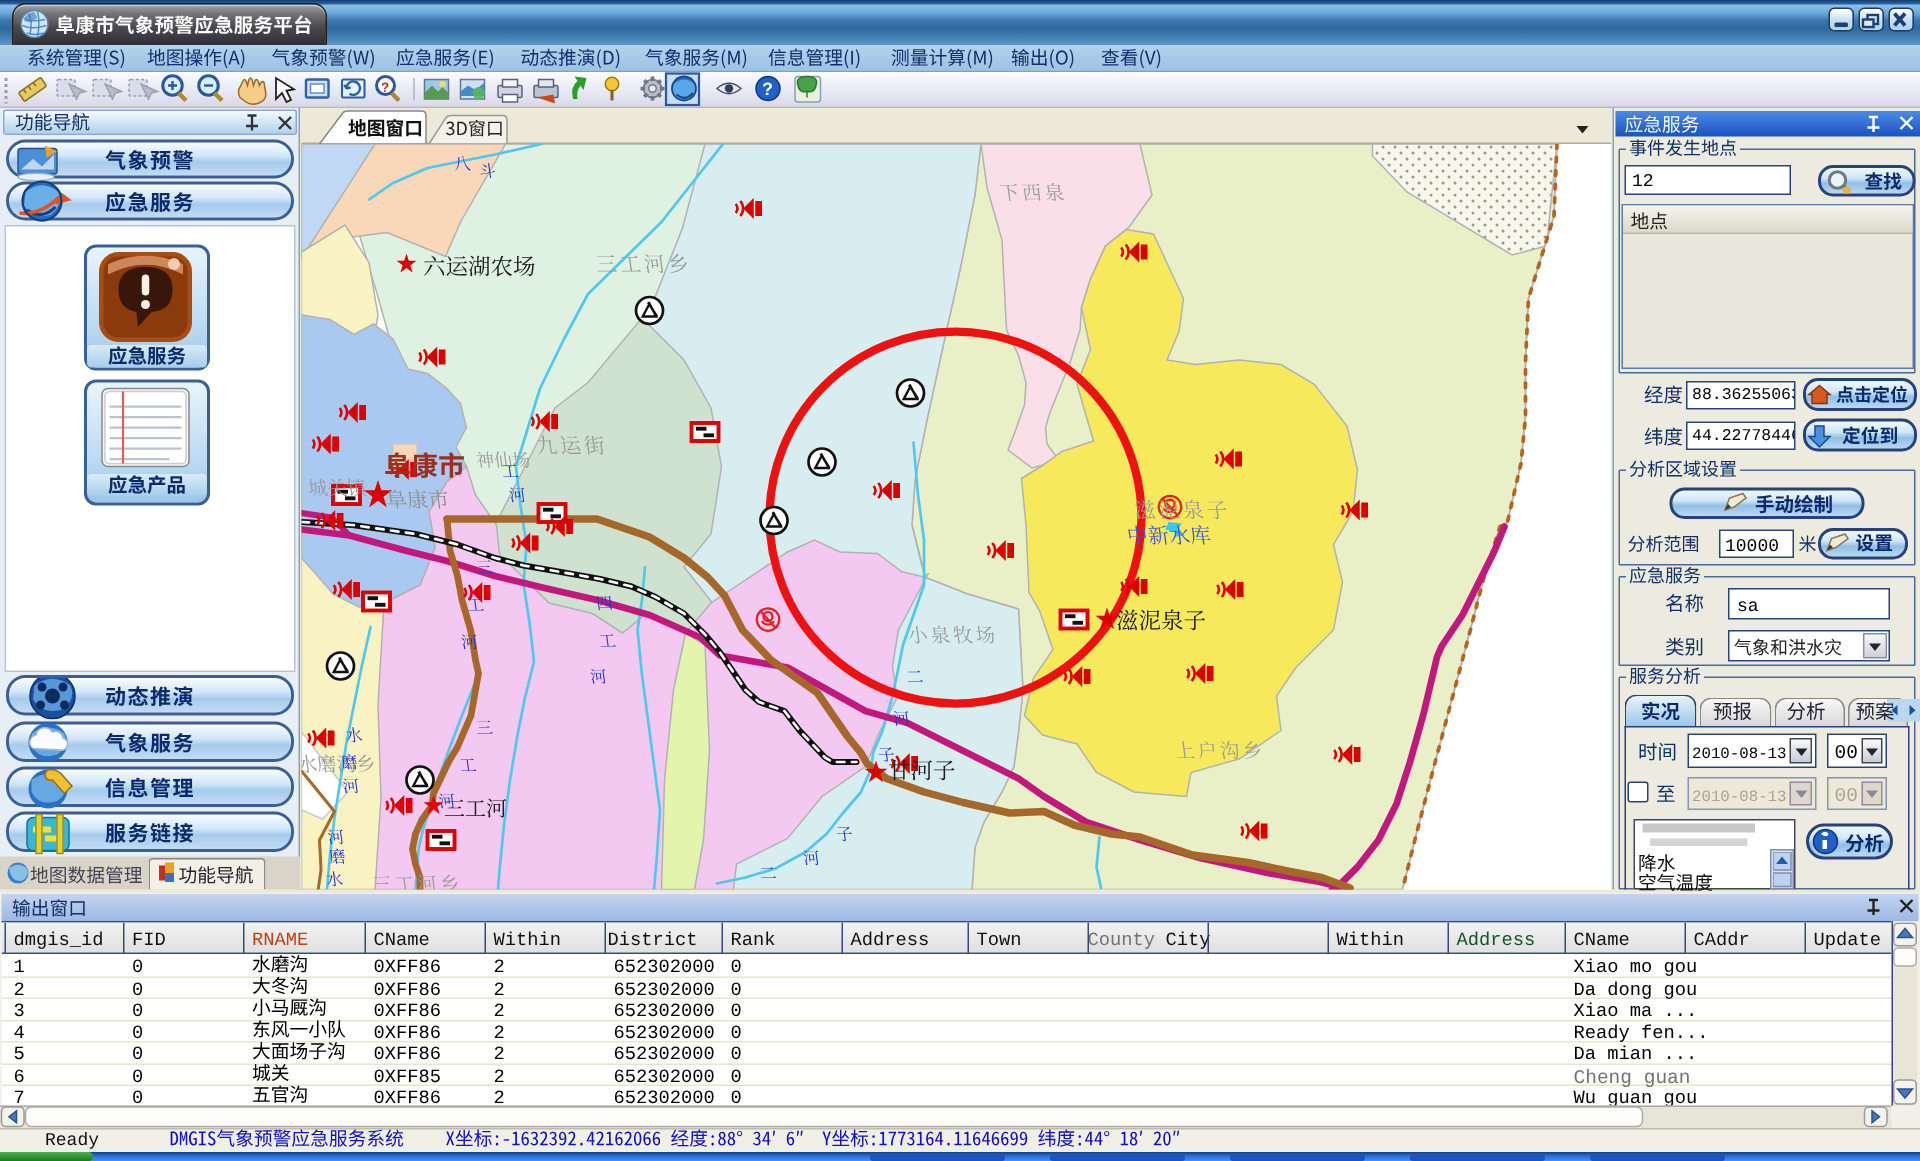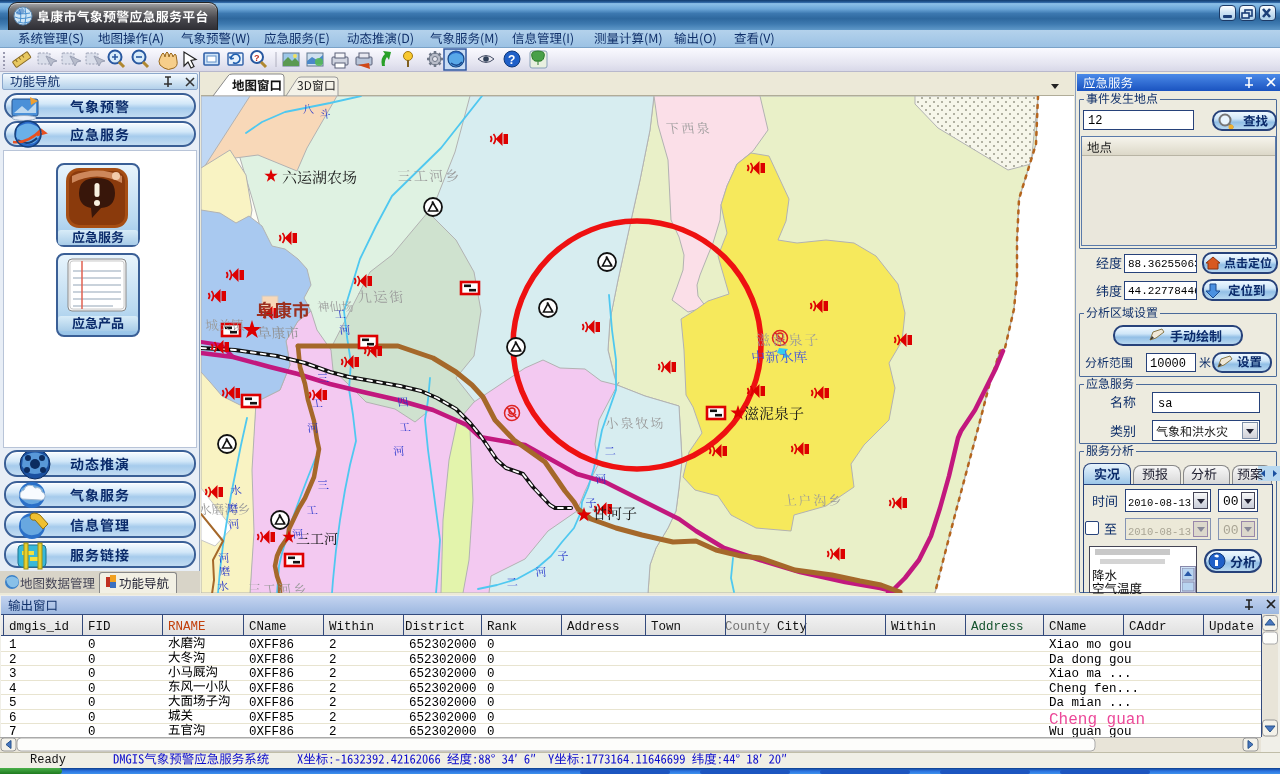--- a/index.html
+++ b/index.html
@@ -677,37 +677,37 @@
     <div class="abs mono" style="left:408px;top:52.0px;font-size:12.5px;color:#000">652302000</div>
     <div class="abs mono" style="left:486px;top:52.0px;font-size:12.5px;color:#000">0</div>
     <div class="abs mono" style="left:1048px;top:52.0px;font-size:12.5px;color:#000">Xiao ma ...</div>
     <div class="abs" style="left:0;top:79.0px;width:1260px;height:1px;background:#e8e4d0"></div>
     <div class="abs mono" style="left:8px;top:66.5px;font-size:12.5px;color:#000">4</div>
     <div class="abs mono" style="left:87px;top:66.5px;font-size:12.5px;color:#000">0</div>
     <div class="abs mono" style="left:248px;top:66.5px;font-size:12.5px;color:#000">0XFF86</div>
     <div class="abs mono" style="left:328px;top:66.5px;font-size:12.5px;color:#000">2</div>
     <div class="abs mono" style="left:408px;top:66.5px;font-size:12.5px;color:#000">652302000</div>
     <div class="abs mono" style="left:486px;top:66.5px;font-size:12.5px;color:#000">0</div>
-    <div class="abs mono" style="left:1048px;top:66.5px;font-size:12.5px;color:#000">Cheng fen...</div>
+    <div class="abs mono" style="left:1048px;top:66.5px;font-size:12.5px;color:#000">Ready fen...</div>
     <div class="abs" style="left:0;top:93.5px;width:1260px;height:1px;background:#e8e4d0"></div>
     <div class="abs mono" style="left:8px;top:81.0px;font-size:12.5px;color:#000">5</div>
     <div class="abs mono" style="left:87px;top:81.0px;font-size:12.5px;color:#000">0</div>
     <div class="abs mono" style="left:248px;top:81.0px;font-size:12.5px;color:#000">0XFF86</div>
     <div class="abs mono" style="left:328px;top:81.0px;font-size:12.5px;color:#000">2</div>
     <div class="abs mono" style="left:408px;top:81.0px;font-size:12.5px;color:#000">652302000</div>
     <div class="abs mono" style="left:486px;top:81.0px;font-size:12.5px;color:#000">0</div>
     <div class="abs mono" style="left:1048px;top:81.0px;font-size:12.5px;color:#000">Da mian ...</div>
     <div class="abs" style="left:0;top:108.0px;width:1260px;height:1px;background:#e8e4d0"></div>
     <div class="abs mono" style="left:8px;top:95.5px;font-size:12.5px;color:#000">6</div>
     <div class="abs mono" style="left:87px;top:95.5px;font-size:12.5px;color:#000">0</div>
     <div class="abs mono" style="left:248px;top:95.5px;font-size:12.5px;color:#000">0XFF85</div>
     <div class="abs mono" style="left:328px;top:95.5px;font-size:12.5px;color:#000">2</div>
     <div class="abs mono" style="left:408px;top:95.5px;font-size:12.5px;color:#000">652302000</div>
     <div class="abs mono" style="left:486px;top:95.5px;font-size:12.5px;color:#000">0</div>
-    <div class="abs mono" style="left:1048px;top:95.5px;font-size:16px;color:#ec4899">Cheng guan</div>
+    <div class="abs mono" style="left:1048px;top:95.5px;font-size:13px;color:#737373">Cheng guan</div>
     <div class="abs mono" style="left:8px;top:110.0px;font-size:12.5px;color:#000">7</div>
     <div class="abs mono" style="left:87px;top:110.0px;font-size:12.5px;color:#000">0</div>
     <div class="abs mono" style="left:248px;top:110.0px;font-size:12.5px;color:#000">0XFF86</div>
     <div class="abs mono" style="left:328px;top:110.0px;font-size:12.5px;color:#000">2</div>
     <div class="abs mono" style="left:408px;top:110.0px;font-size:12.5px;color:#000">652302000</div>
     <div class="abs mono" style="left:486px;top:110.0px;font-size:12.5px;color:#000">0</div>
     <div class="abs mono" style="left:1048px;top:110.0px;font-size:12.5px;color:#000">Wu guan gou</div>
   </div>
 <div class="abs" style="left:1261px;top:614px;width:17px;height:123px;background:#e8e4d8;border-left:1px solid #334a7c"></div>
 <svg class="abs" style="left:1262px;top:615px" width="16" height="122">

